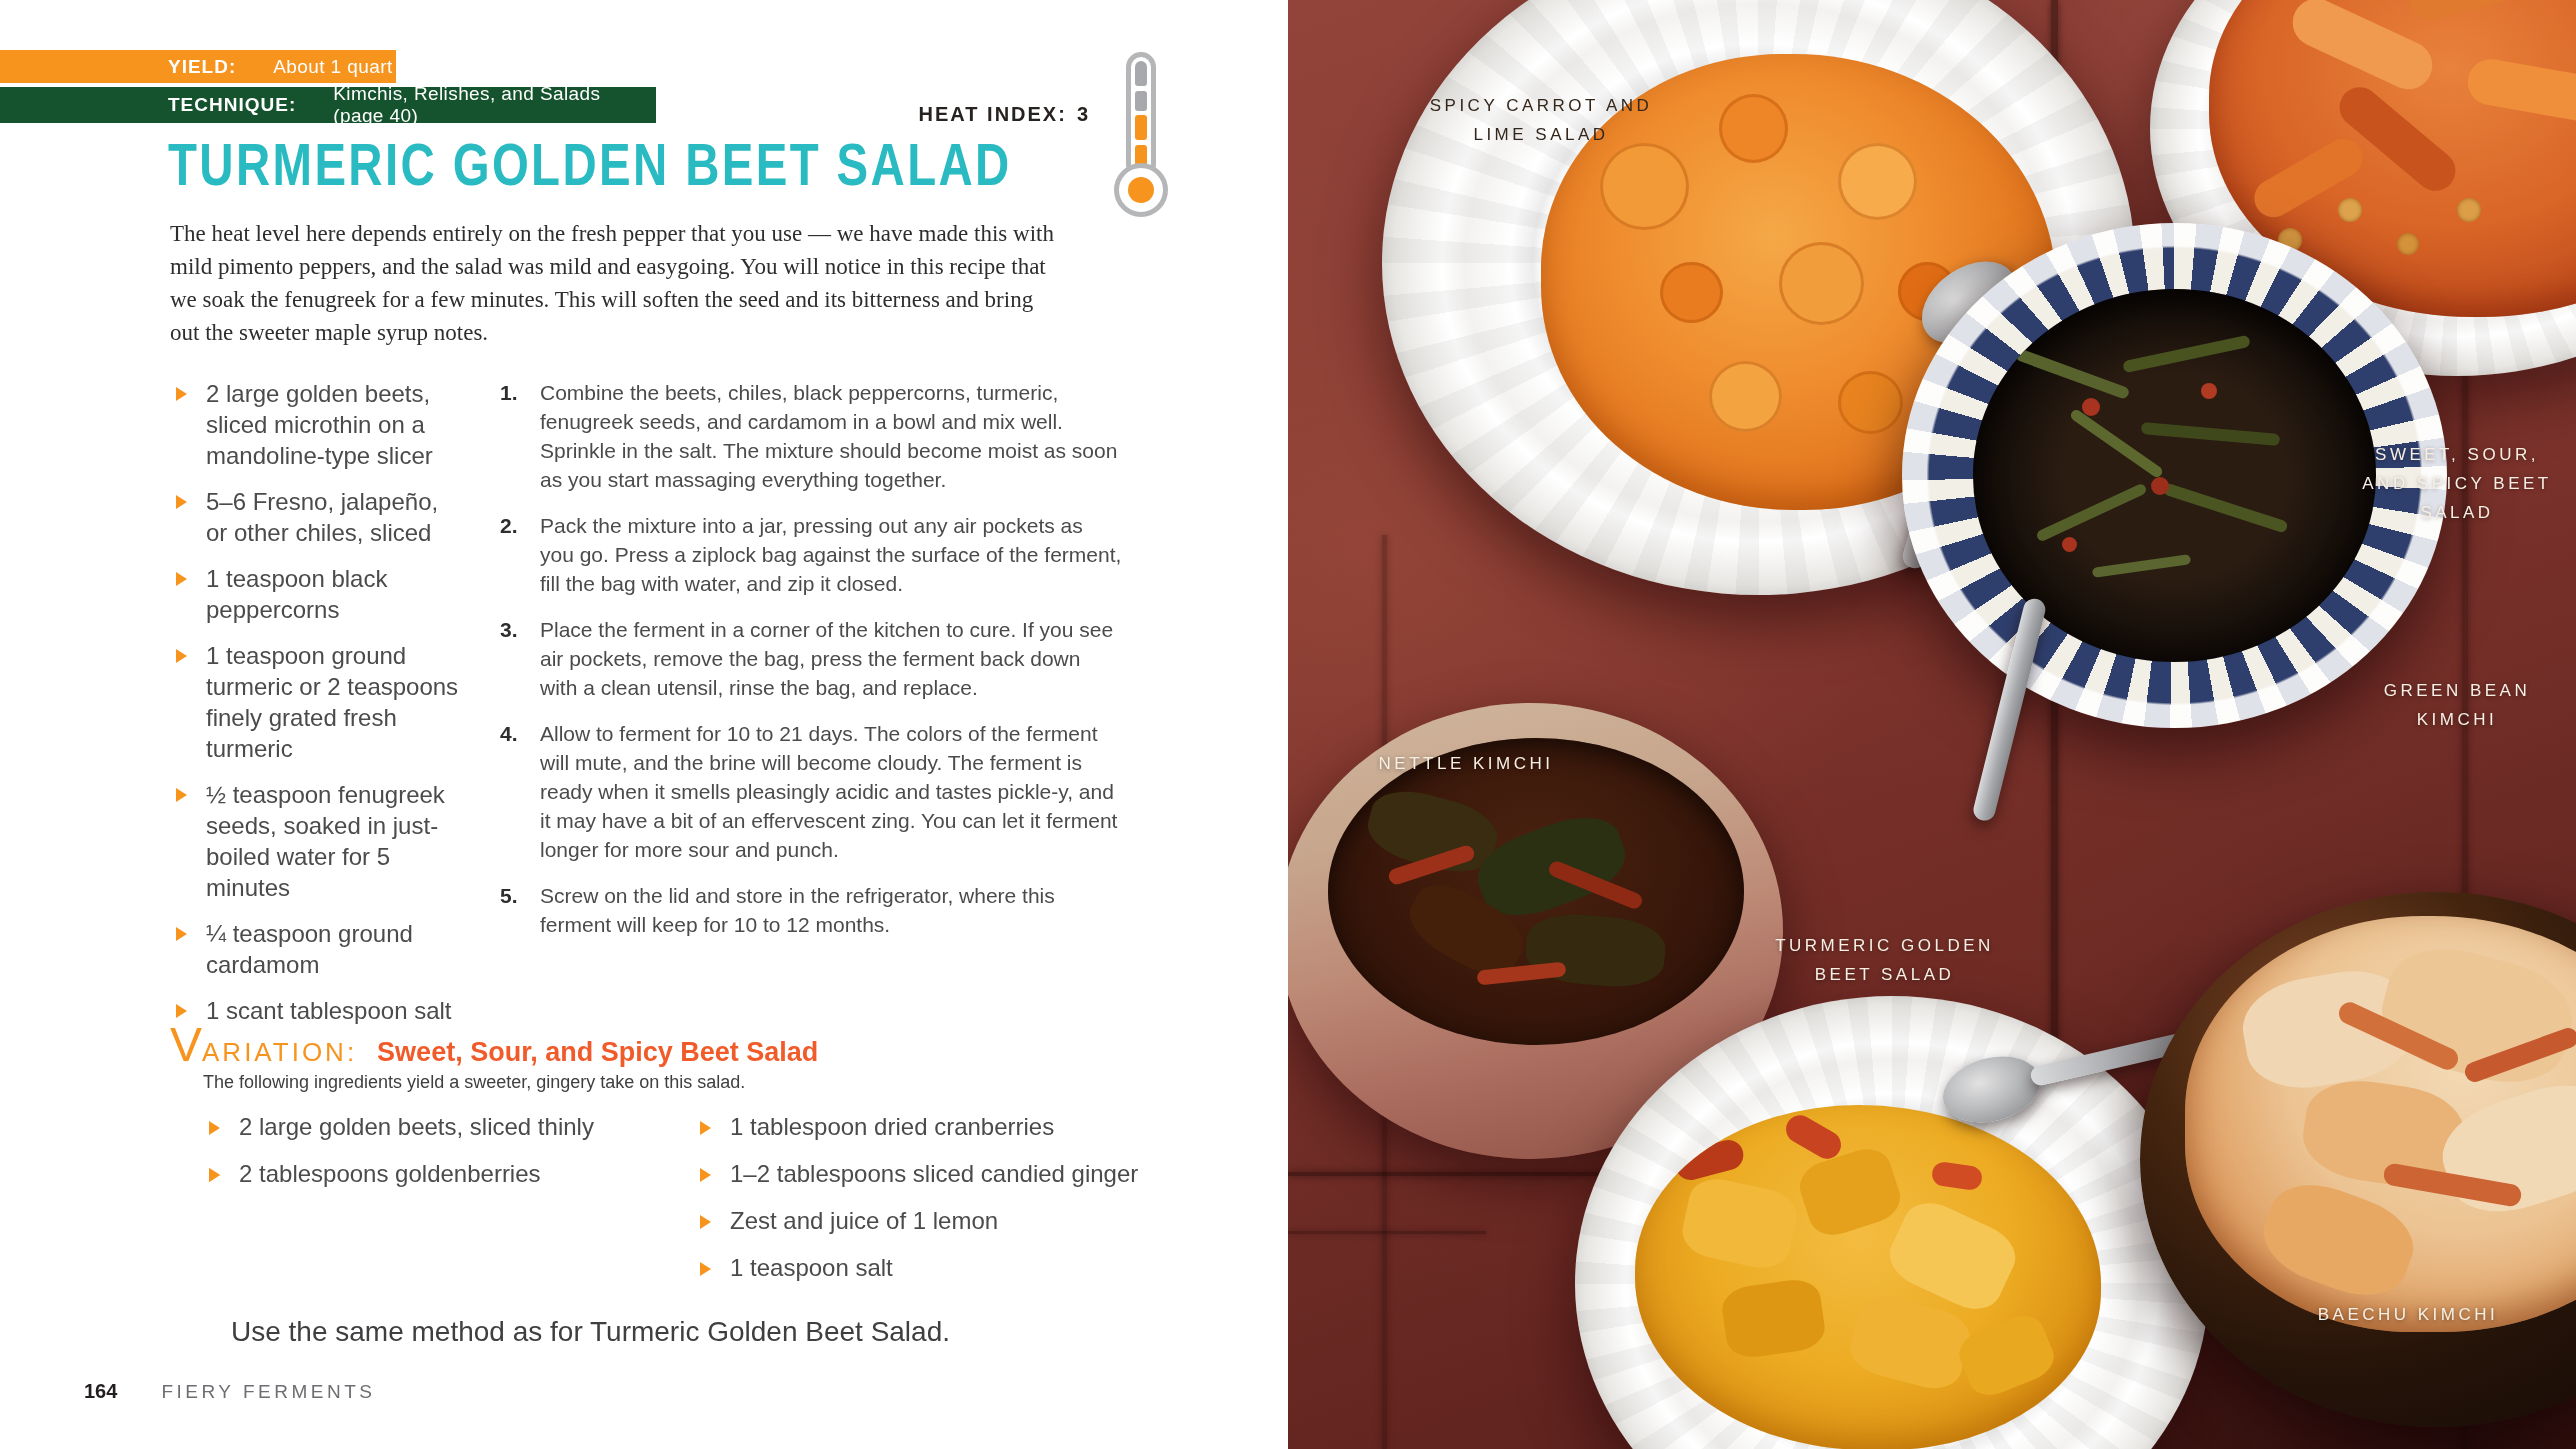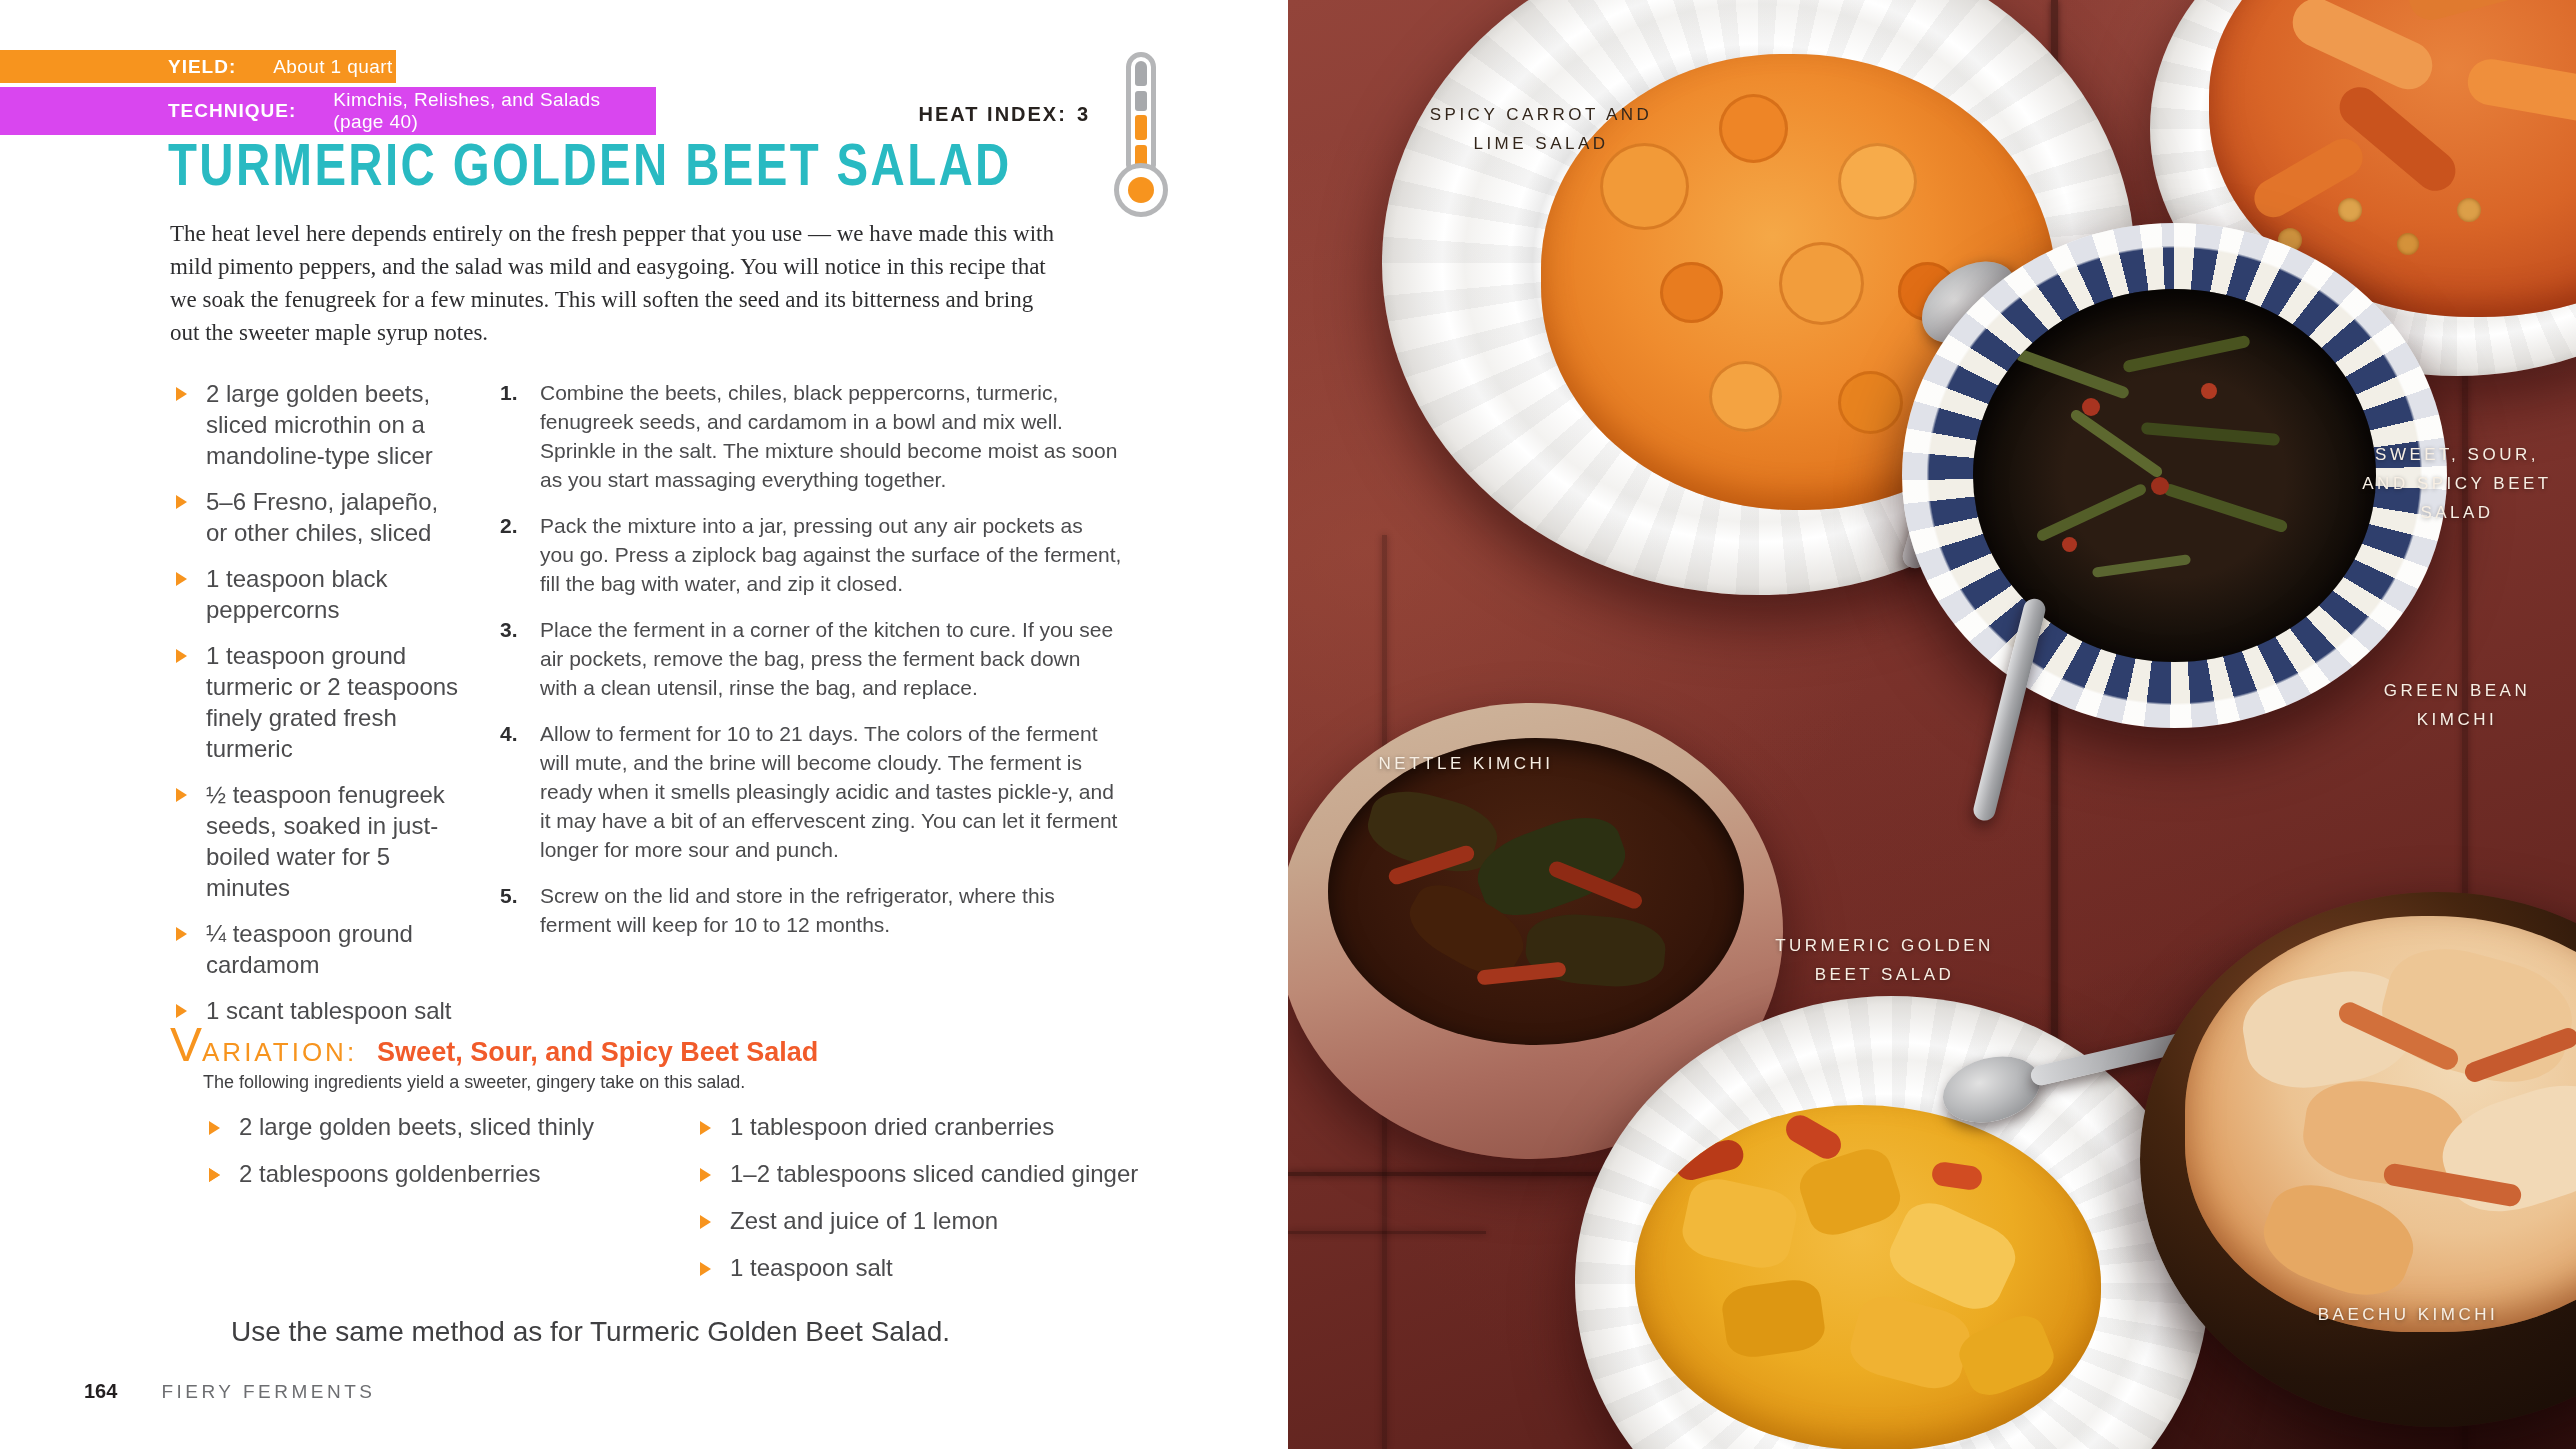--- a/index.html
+++ b/index.html
@@ -3,21 +3,21 @@
 <meta charset="utf-8">
 <style>
   * { margin:0; padding:0; box-sizing:border-box; }
   body { background:#dcdcdc; font-family:"Liberation Sans", sans-serif; }
   .spread { position:relative; width:2576px; height:1449px; background:#ffffff; overflow:hidden; }
 
   
   .banner { position:absolute; left:0; color:#fff; font-size:19px; display:flex; align-items:center; padding-left:168px; letter-spacing:0.4px;gap:28px; }
   .banner b { font-weight:bold; margin-right:9px; letter-spacing:1px; }
   .banner-yield { top:50px; width:396px; height:33px; background:#F7941E; }
-  .banner-technique { top:87px; width:656px; height:48px; background:#d946ef; }
+  .banner-technique { top:87px; width:656px; height:36px; background:#14532d; }
 
   .heat-index { position:absolute; left:842px; top:103px; width:248px; text-align:right; font-weight:bold; font-size:20px; letter-spacing:2px; color:#27221f; }
   .heat-index .val { margin-left:10px; }
 
   .thermo { position:absolute; left:1116px; top:52px; width:52px; height:166px; }
   .thermo .tube { position:absolute; left:10px; top:0; width:30px; height:123px; background:#fff; border:5px solid #b5b6b8; border-radius:15px 15px 10px 10px; }
   .thermo .seg { position:absolute; width:12px; left:19px; border-radius:3px; }
   .thermo .s1 { top:9px;  height:25px; background:#a7a9ac; border-radius:6px 6px 3px 3px; }
   .thermo .s2 { top:39px; height:20px; background:#a7a9ac; }
   .thermo .s3 { top:63px; height:25px; background:#F7941E; }
@@ -104,21 +104,21 @@
   }
 
   .spoon-bowl { position:absolute; border-radius:50%;
     background:radial-gradient(ellipse at 40% 35%, #e2e2e2 0%, #b9babc 45%, #808285 100%);
     box-shadow:0 6px 14px rgba(20,5,5,.5); }
   .spoon-handle { position:absolute; border-radius:12px;
     background:linear-gradient(90deg, #d9dadc, #a7a8ab 55%, #87898c);
     box-shadow:0 6px 14px rgba(20,5,5,.5); }
 
   .plabel { position:absolute; color:#f7efe4; font-size:17px; letter-spacing:3.5px; line-height:29px; text-align:center; white-space:pre-line; text-shadow:0 1px 4px rgba(0,0,0,.4); }
-  .plabel-dark { color:#33261b; text-shadow:none;margin-top:9px; }
+  .plabel-dark { color:#33261b; text-shadow:none; }
 </style>
 </head>
 <body>
 
 <div class="spread">
 
   <div class="banner banner-yield">
     <b>YIELD:</b>
     <span>About 1 quart</span>
   </div>

